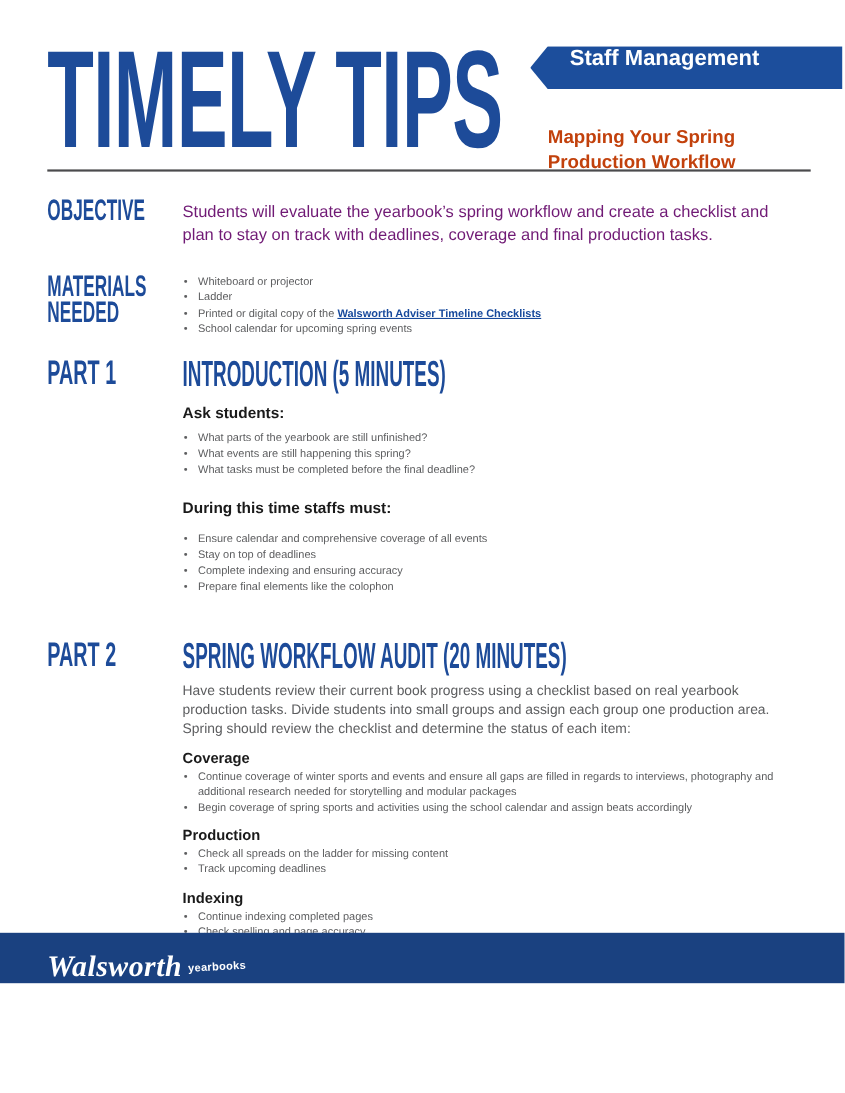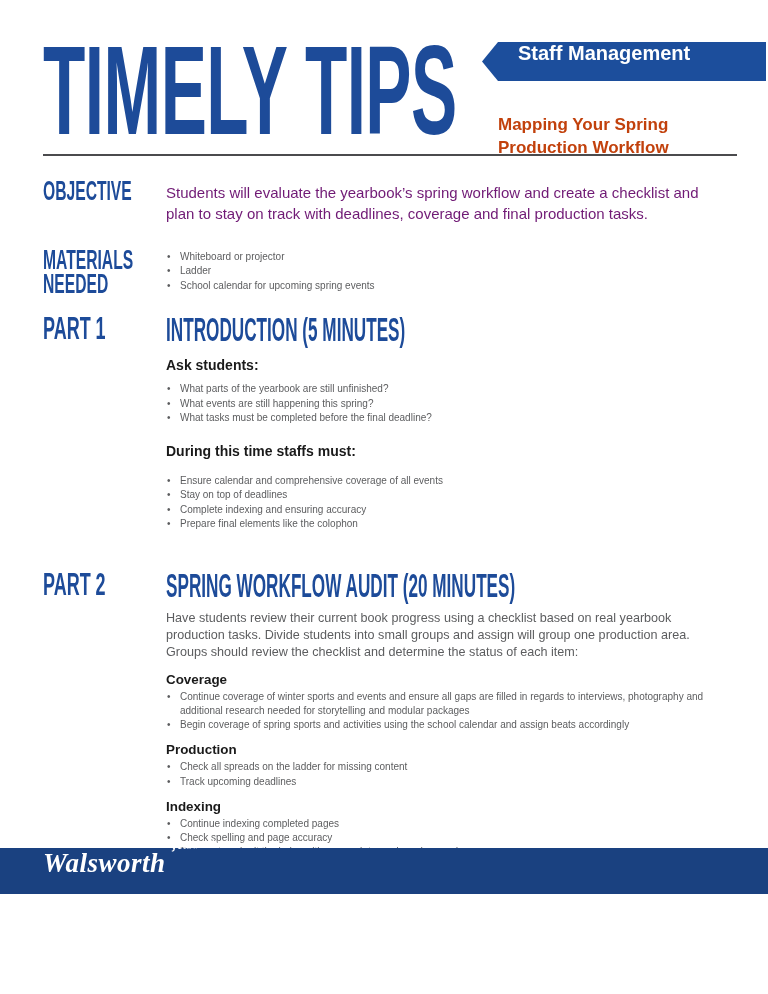--- a/index.html
+++ b/index.html
@@ -62,21 +62,21 @@
   .part1-body .subhead.during { margin: 19px 0 15px; }
   .section-heading-wrap { height: 32px; }
 
   .part2-intro { font-size: 12.6px; color: #5c5d5f; line-height: 1.35; margin: 7px 0 2px; }
   .group-title { font-size: 13.4px; font-weight: 700; color: #1a1a1a; margin: 11px 0 3px; }
 
   
   .continued { position: absolute; left: 43px; top: 905px; }
   .footer-bar {
     position: absolute; left: 0; right: 0; bottom: 0; height: 46px;
-    background: #1a4180; display: flex; align-items: flex-start; padding-left: 43px;
+    background: #1a4180; display: flex; align-items: flex-end; padding-left: 43px;
   }
   .brand {
     font-family: "Liberation Serif", serif; font-style: italic; font-weight: 700;
     font-size: 27px; color: #ffffff; letter-spacing: 0.5px;
   }
   .brand-suffix {
     font-size: 10px; font-weight: 700; color: #ffffff; margin-left: 5px;
     transform: translateY(-9px) rotate(-3deg); display: inline-block; letter-spacing: 0.3px;
   }
 </style>
@@ -109,20 +109,21 @@
   <div class="row row-materials">
     <div>
       <span class="cond cond-label">
         <span>MATERIALS</span><br>
         <span>NEEDED</span>
       </span>
     </div>
     <ul class="bullets materials-list">
       <li>Whiteboard or projector</li>
       <li>Ladder</li>
+      <li><span>Printed or digital copy of the </span><a class="doc-link">Walsworth Adviser Timeline Checklists</a></li>
       <li>School calendar for upcoming spring events</li>
     </ul>
   </div>
 
   <div class="row row-part1">
     <div>
       <span class="cond cond-part">PART 1</span>
     </div>
     <div class="part1-body">
       <div class="section-heading-wrap">
@@ -145,21 +146,21 @@
   </div>
 
   <div class="row row-part2">
     <div>
       <span class="cond cond-part">PART 2</span>
     </div>
     <div class="part2-body">
       <div class="section-heading-wrap">
         <span class="cond cond-heading">SPRING WORKFLOW AUDIT (20 MINUTES)</span>
       </div>
-      <div class="part2-intro">Have students review their current book progress using a checklist based on real yearbook production tasks. Divide students into small groups and assign will group one production area. Groups should review the checklist and determine the status of each item:</div>
+      <div class="part2-intro">Have students review their current book progress using a checklist based on real yearbook production tasks. Divide students into small groups and assign each group one production area. Spring should review the checklist and determine the status of each item:</div>
 
       <div class="group-title">Coverage</div>
       <ul class="bullets">
         <li>Continue coverage of winter sports and events and ensure all gaps are filled in regards to interviews, photography and additional research needed for storytelling and modular packages</li>
         <li>Begin coverage of spring sports and activities using the school calendar and assign beats accordingly</li>
       </ul>
 
       <div class="group-title">Production</div>
       <ul class="bullets">
         <li>Check all spreads on the ladder for missing content</li>

